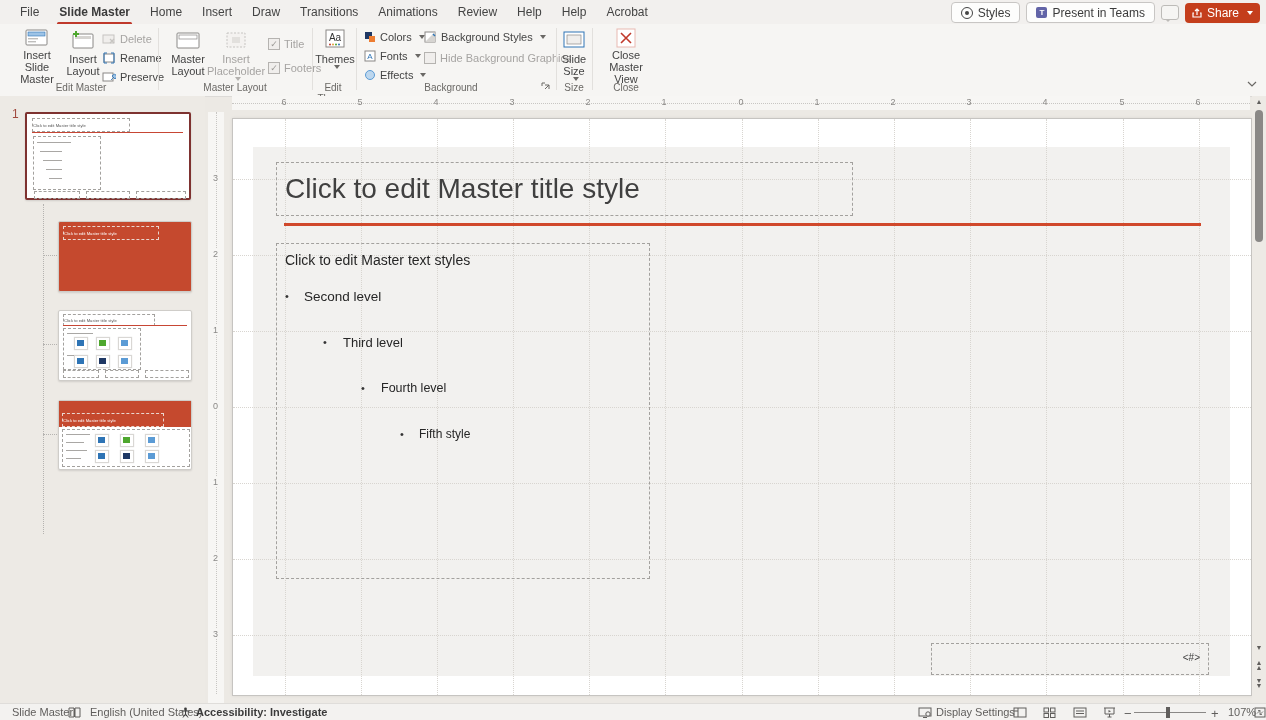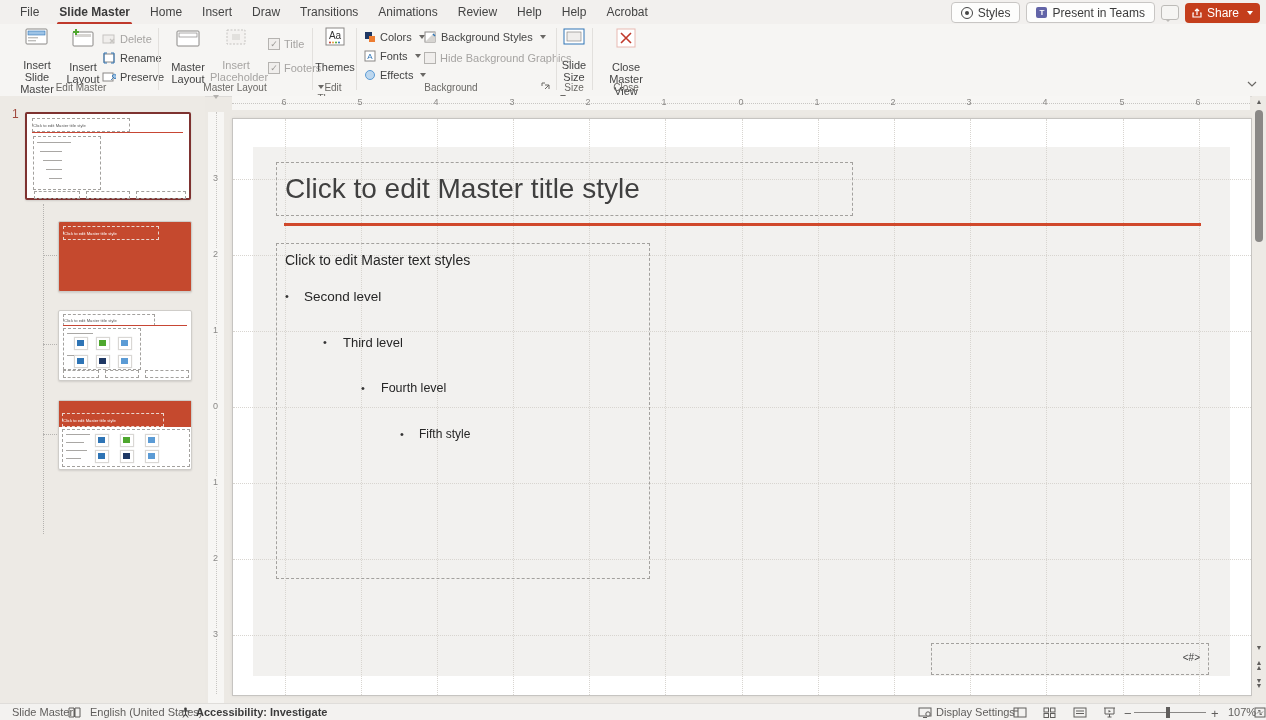--- a/index.html
+++ b/index.html
@@ -12,21 +12,21 @@
   .mi{padding:4px 10px;font-size:12px;color:#444;position:relative;cursor:default;white-space:nowrap;}
   .mi.active{font-weight:700;color:#3b3b3b;}
   .mi.active .under{position:absolute;left:8px;right:8px;bottom:-2px;height:3px;border-radius:2px;background:#C0392B;}
   .tb-right{position:absolute;right:6px;top:2px;display:flex;align-items:center;gap:6px;}
   .pill{display:flex;align-items:center;gap:5px;border:1px solid #C8C6C4;background:#FDFDFC;border-radius:4px;padding:2px 9px;font-size:12px;color:#3b3b3b;height:15px;}
   .share{background:#C43E1C;color:#fff;border:none;display:flex;align-items:center;gap:5px;border-radius:4px;padding:3px 7px;font-size:12px;height:14px;}
   
   .ribbon{position:absolute;left:0;top:24px;width:1266px;height:72px;background:#F6F5F3;border-bottom:1px solid #DCDAD7;}
   .grp-sep{position:absolute;top:4px;height:62px;width:1px;background:#E2E0DD;}
   .grp-label{position:absolute;top:58px;font-size:10px;color:#6A6865;text-align:center;}
-  .rbtn-lg{position:absolute;top:3px;height:58px;text-align:center;font-size:11px;line-height:12px;color:#444;display:flex;flex-direction:column;cursor:default;gap:12px;}
+  .rbtn-lg{position:absolute;top:3px;height:58px;text-align:center;font-size:11px;line-height:12px;color:#444;display:flex;flex-direction:column;align-items:center;cursor:default;}
   .rbtn-lg .ic{height:26px;display:flex;align-items:center;justify-content:center;}
   .rbtn-sm{position:absolute;display:flex;align-items:center;gap:4px;font-size:11px;color:#444;height:16px;cursor:default;}
   .dis{color:#A6A4A2 !important;}
   .tri{display:inline-block;width:0;height:0;border-left:3px solid transparent;border-right:3px solid transparent;border-top:4px solid #6A6865;margin-left:3px;vertical-align:middle;}
   .tri.g{border-top-color:#B3B1AE;}
   .cb{display:inline-block;width:10px;height:10px;border:1px solid #B5B3B0;background:#F0EEEC;color:#9B9996;font-size:9px;line-height:10px;text-align:center;}
   
   .panel{position:absolute;left:0;top:96px;width:205px;height:607px;background:#EDEAE5;}
   .thumb{position:absolute;background:#fff;border:1px solid #CFCDC9;border-radius:2px;box-shadow:0 1px 2px rgba(0,0,0,.12);}
   .thumb.sel{border:2px solid #7E3230;}

